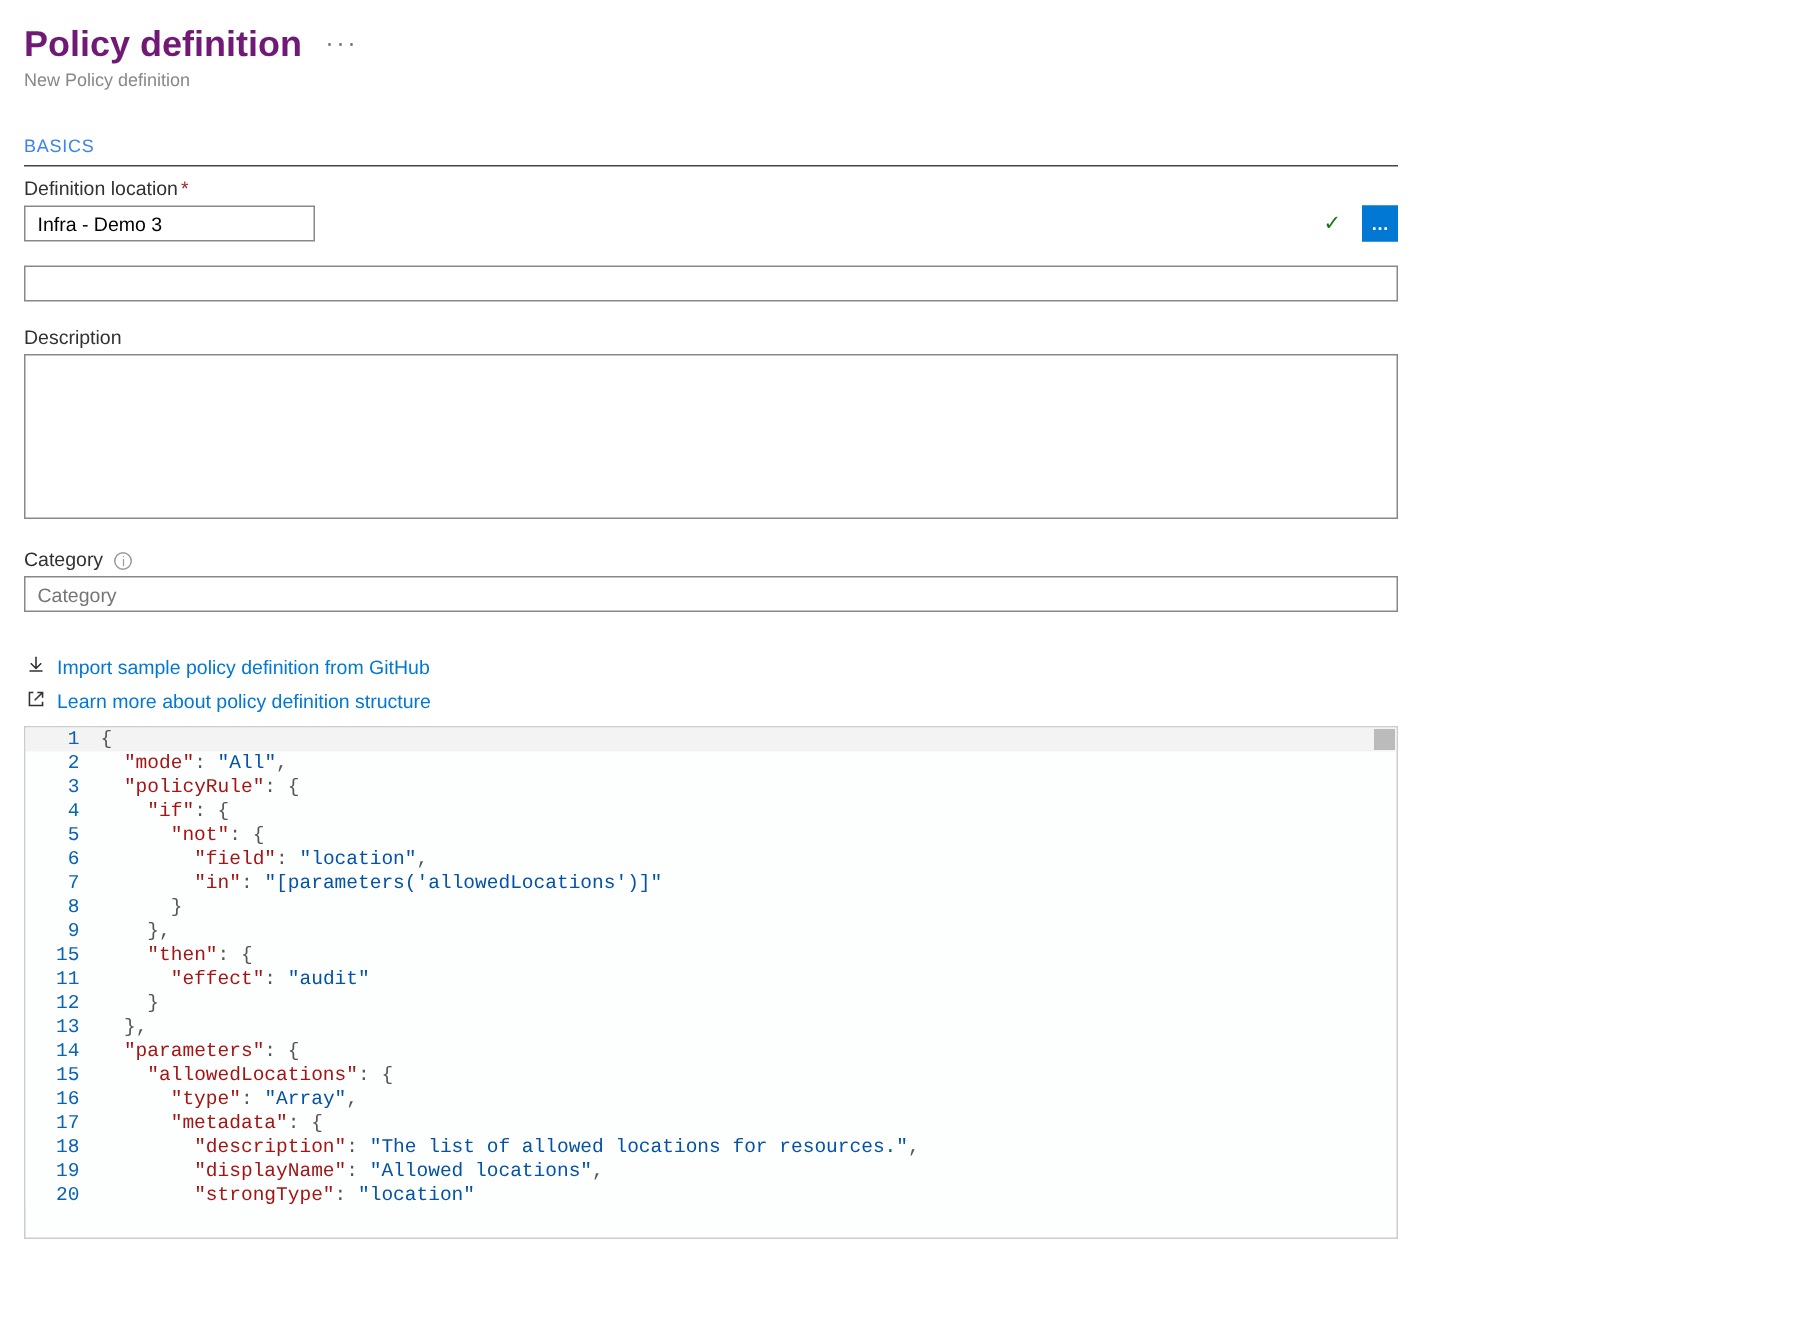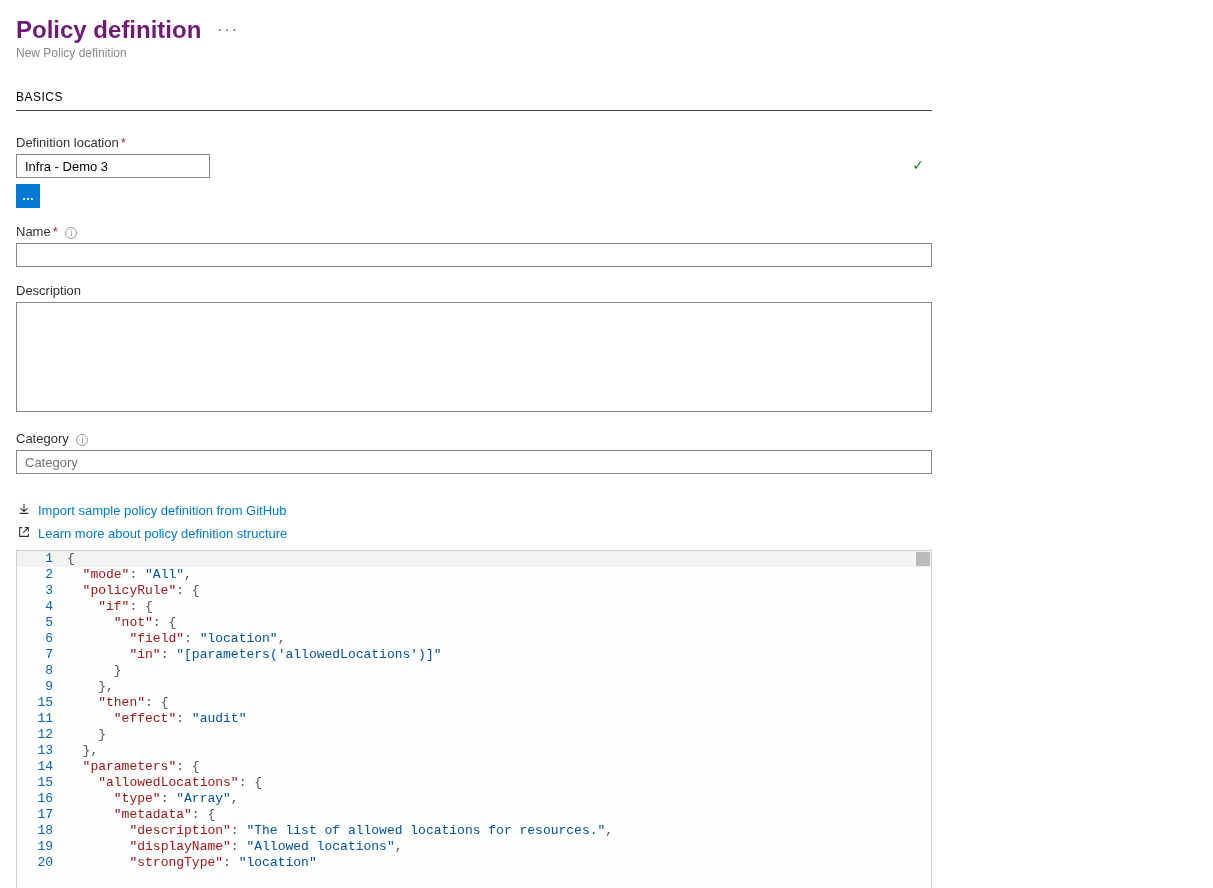--- a/index.html
+++ b/index.html
@@ -28,25 +28,25 @@
   }
   .subtitle {
     font-size: 12px;
     color: #888;
     margin-top: 2px;
     margin-bottom: 30px;
   }
   .section-header {
     font-size: 12px;
     font-weight: 400;
-    color: #000000;
+    color: #3b82f6;
     letter-spacing: 0.5px;
     padding-bottom: 6px;
     border-bottom: 1px solid #444;
-    margin-bottom: 24px;
+    margin-bottom: 7px;
     width: 916px;
   }
   .section { width: 916px; }
   .field { margin-bottom: 16px; }
   .field-label {
     display: block;
     font-size: 13px;
     color: #323130;
     margin-bottom: 4px;
   }
@@ -56,21 +56,21 @@
     width: 12px; height: 12px;
     border: 1px solid #999;
     border-radius: 50%;
     font-size: 9px;
     line-height: 10px;
     text-align: center;
     color: #999;
     margin-left: 4px;
     vertical-align: middle;
   }
-  .input-row { display: flex; align-items: stretch; gap: 6px; flex-direction: column; }
+  .input-row { display: flex; align-items: stretch; gap: 6px; }
   .text-input {
     flex: 1;
     height: 24px;
     border: 1px solid #8a8886;
     padding: 2px 8px;
     font-size: 13px;
     font-family: inherit;
     background: #fff;
   }
   .text-input.valid { border-color: #8a8886; }
@@ -209,24 +209,20 @@
       <div style="position:relative; flex:1;" class="valid-check">
         <input type="text" class="text-input valid" value="Infra - Demo 3" style="">
       </div>
       <div class="browse-btn">
         <span>…</span>
       </div>
     </div>
   </div>
 
   <div class="field">
-    <label class="field-label">
-      <span>Name</span><span class="req">*</span>
-      <span class="info-icon">i</span>
-    </label>
     <input type="text" class="text-input" style="width: 100%;" value="">
   </div>
 
   <div class="field">
     <label class="field-label">Description</label>
     <textarea class="textarea" style=""></textarea>
   </div>
 
   <div class="field">
     <label class="field-label">

